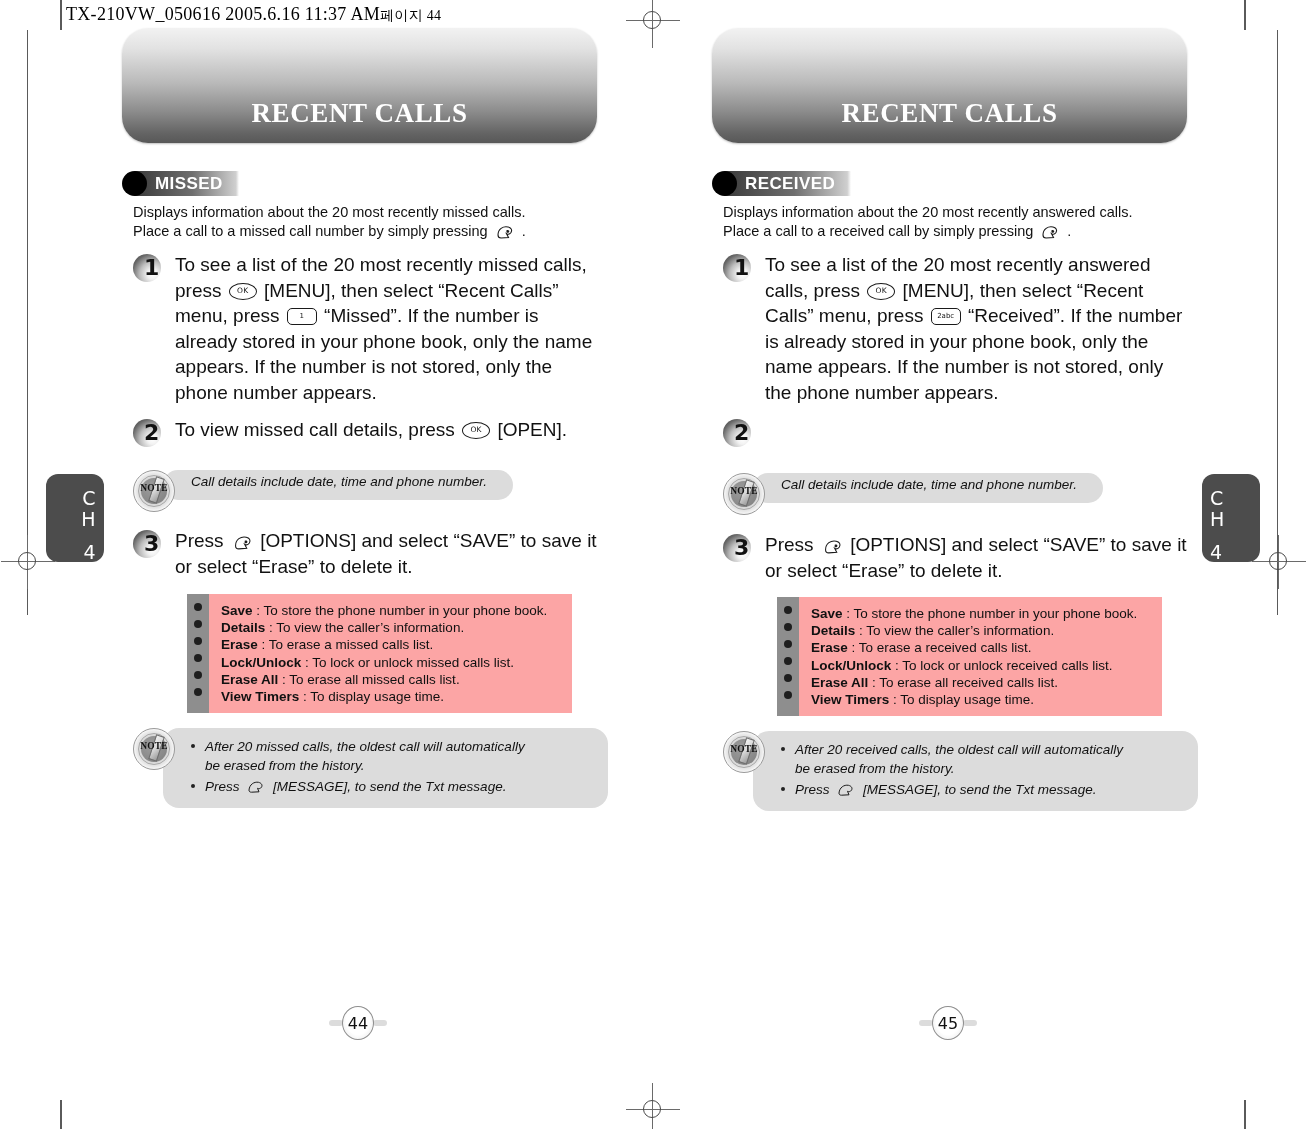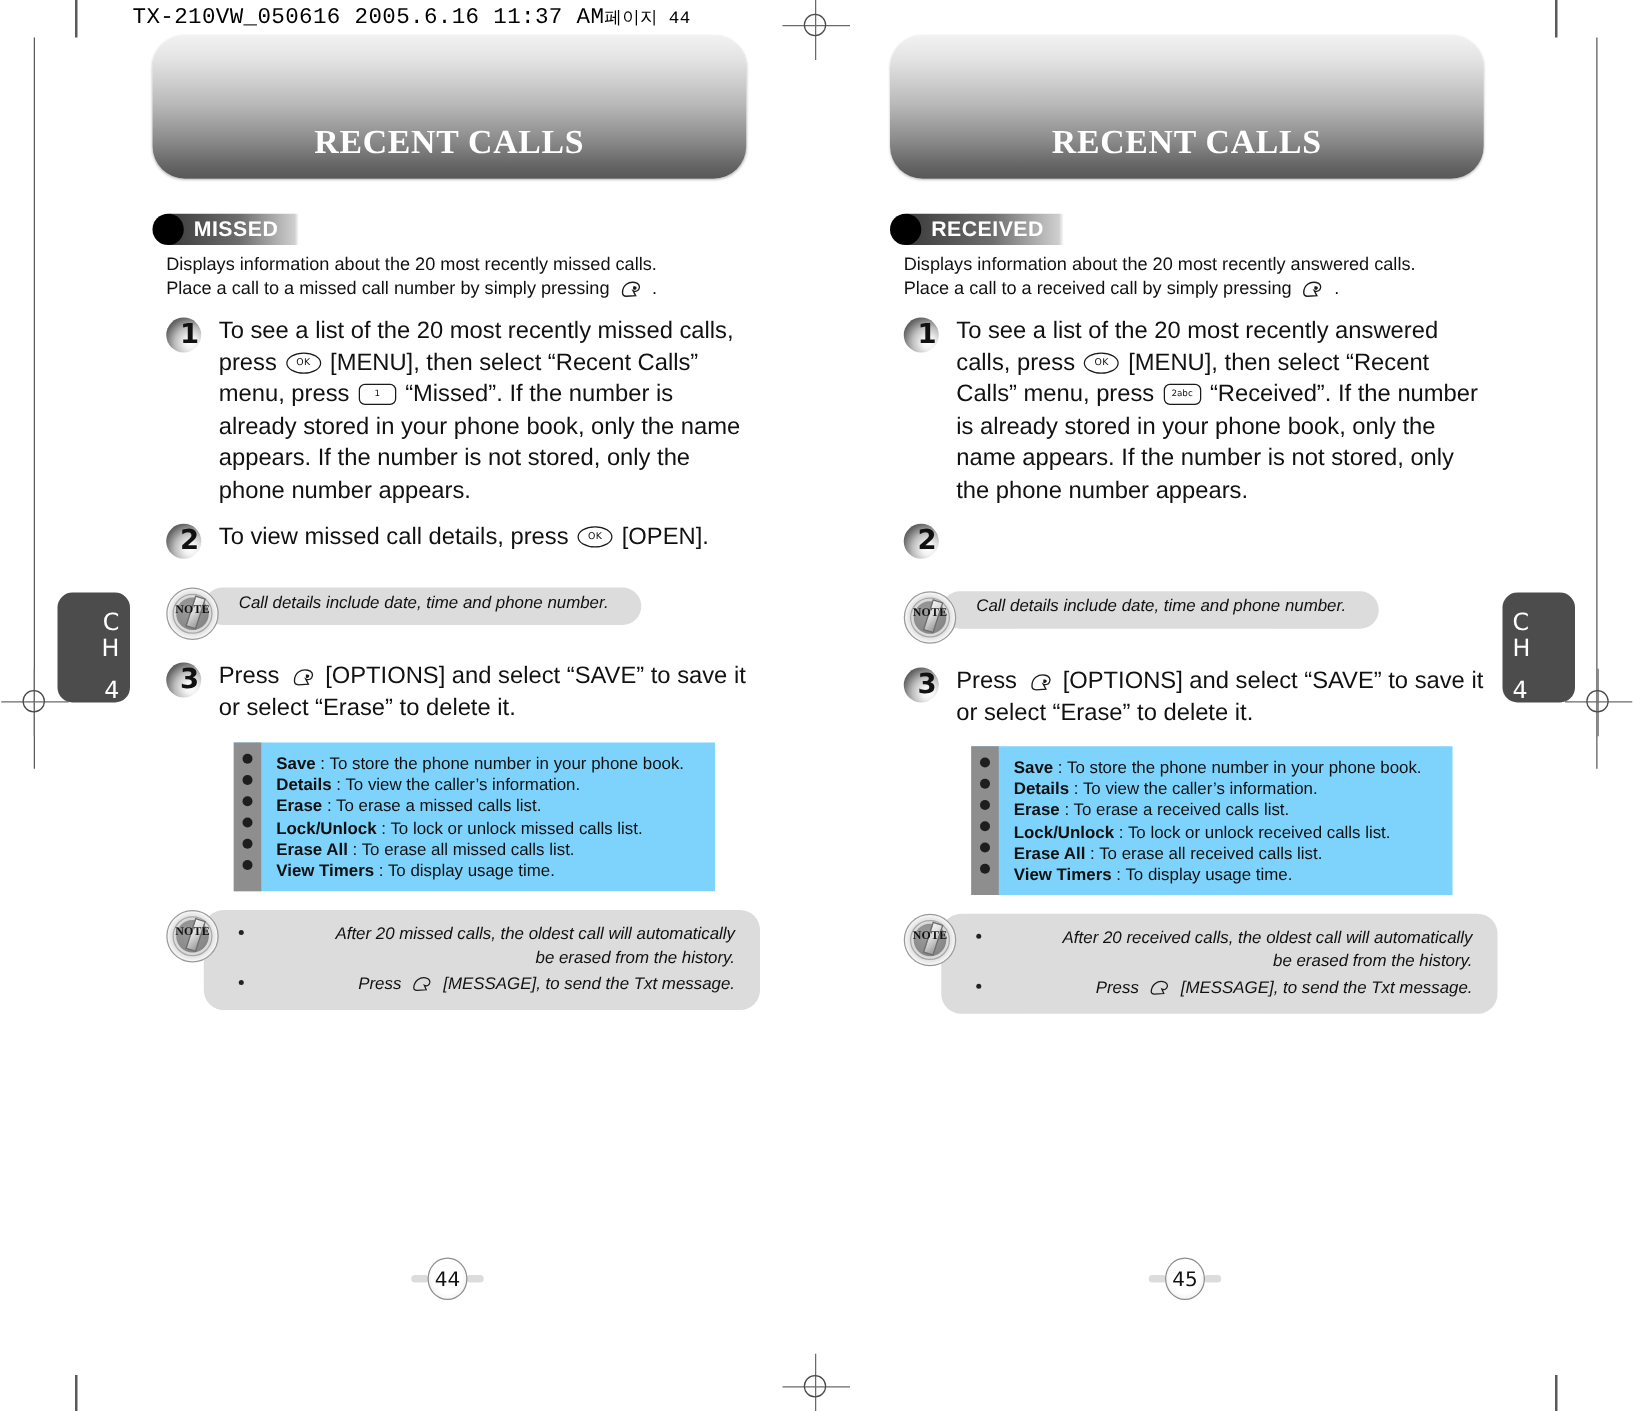--- a/index.html
+++ b/index.html
@@ -20,21 +20,21 @@
     border:1.2px solid #4a4a4a;border-radius:50%;box-sizing:border-box;
     background:transparent;
   }
   .reg-mark .vline{position:absolute;left:16px;top:-10px;width:1.2px;height:54px;background:#6a6a6a;}
   .reg-mark .hline{position:absolute;top:16px;left:-10px;height:1.2px;width:54px;background:#6a6a6a;}
 
   
   .slug{
     position:absolute;left:66px;top:4px;
     font-size:18px;letter-spacing:.3px;color:#000;
-    white-space:nowrap;font-family:Liberation Mono, monospace;margin-left:40px;
+    white-space:nowrap;font-family:Liberation Serif, serif;
   }
   .slug .kor{font-size:14px;}
 
   
   .page{position:absolute;top:0;width:600px;height:1129px;}
   .page-left{left:100px;}
   .page-right{left:690px;}
 
   .banner{
     position:absolute;top:28px;left:22px;width:475px;height:115px;
@@ -105,28 +105,28 @@
     position:absolute;left:19px;top:7px;width:9px;height:26px;
     background:linear-gradient(120deg,#f4f4f4 0%,#d8d8d8 45%,#9a9a9a 100%);
     transform:rotate(18deg);border:1px solid #6e6e6e;box-sizing:border-box;
   }
   .note-body{
     margin-left:-12px;background:#dcdcdc;border-radius:16px;
     padding:9px 20px 10px 26px;font-style:italic;font-size:13.5px;line-height:19px;color:#111;
   }
   .note-body.one-line{padding:2px 26px 9px 28px;border-radius:18px;}
   .note-list{margin:0;padding:0;list-style:none;}
-  .note-list li{position:relative;padding-left:16px;margin:0 0 2px 0;text-align:right;}
+  .note-list li{position:relative;padding-left:16px;margin:0 0 2px 0;}
   .note-list li:before{
     content:"";position:absolute;left:2px;top:7px;width:4px;height:4px;border-radius:50%;background:#222;
   }
 
   
   .options{
-    position:absolute;background:#7dd3fc;display:flex;
+    position:absolute;background:#fca5a5;display:flex;
   }
   .options .bullets{
     width:22px;background:#8e8e8e;flex:0 0 22px;
     display:flex;flex-direction:column;align-items:center;padding-top:9px;
   }
   .options .bullets span{
     width:8px;height:8px;border-radius:50%;background:#1e1e1e;margin-bottom:9px;
   }
   .options .rows{padding:8px 10px 8px 12px;font-size:13.5px;line-height:17.2px;color:#111;}
   .options .rows b{font-weight:bold;}

